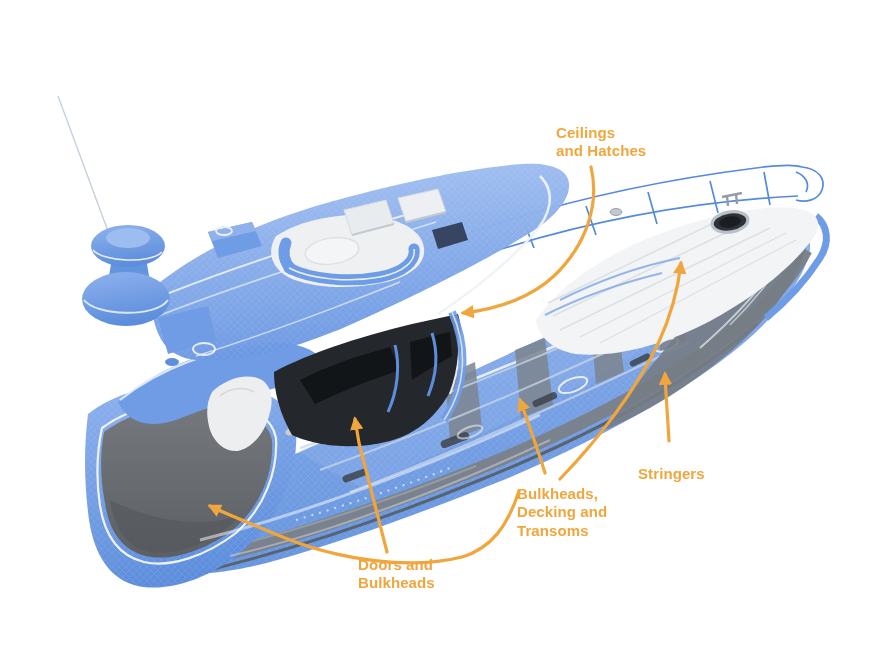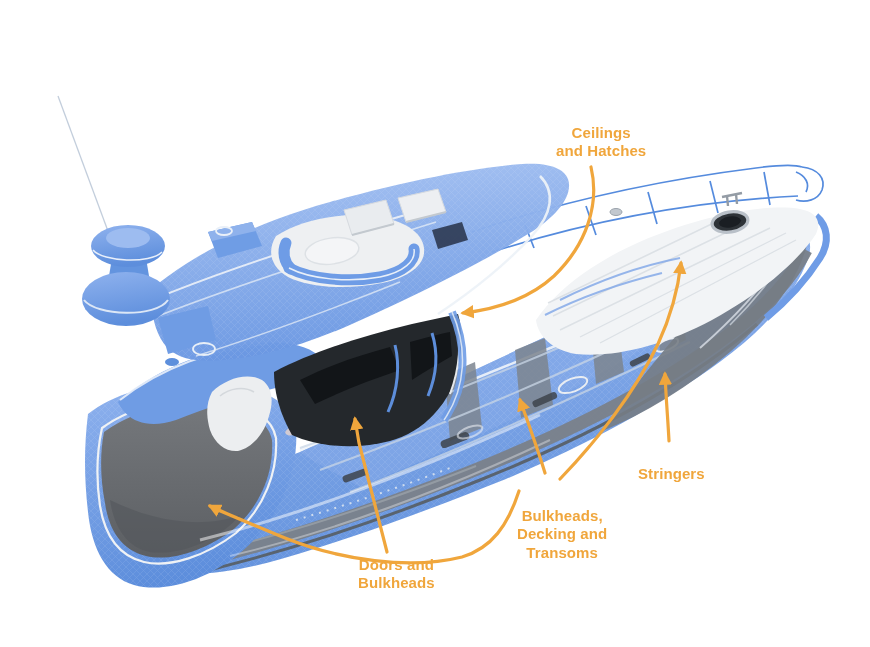--- a/index.html
+++ b/index.html
@@ -4,21 +4,21 @@
 <style>
   html,body{margin:0;padding:0;background:#ffffff;}
   .stage{
     position:relative;width:870px;height:647px;overflow:hidden;
     background:#ffffff;font-family:"Liberation Sans",sans-serif;
   }
   .stage svg{position:absolute;left:0;top:0;}
   .callout-label{
     position:absolute;color:var(--accent_orange,#F0A63C);
     font-size:15px;font-weight:700;line-height:1.22;
-    white-space:pre-line;letter-spacing:.1px;text-align:center;
+    white-space:pre-line;letter-spacing:.1px;
   }
   #arrows path{stroke:var(--accent_orange,#F2A83C);stroke-width:3.2;fill:none;
     stroke-linecap:round;}
   #arrowhead-shape{fill:var(--accent_orange,#F2A83C);}
 </style>
 </head>
 <body>
 
 <div class="stage">
 
@@ -266,20 +266,20 @@
     <path marker-end="url(#ah)" d="M387,552 C378,517 368,478 359,443 L355,419"></path>
     <path marker-end="url(#ah)" d="M669,441 C668,421 666,398 665,374"></path>
   </g>
 </svg>
 
 <div class="callout-label" style="left:556px;top:124px;">Ceilings
 and Hatches</div>
 
 <div class="callout-label" style="left:638px;top:444px;margin-top:21px;">Stringers</div>
 
-<div class="callout-label" style="left:517px;top:485px;margin-top:22px;">Bulkheads,
+<div class="callout-label" style="left:517px;top:485px;">Bulkheads,
 Decking and
 Transoms</div>
 
 <div class="callout-label" style="left:358px;top:556px;">Doors and
 Bulkheads</div>
 
 </div>
 
 </body></html>

